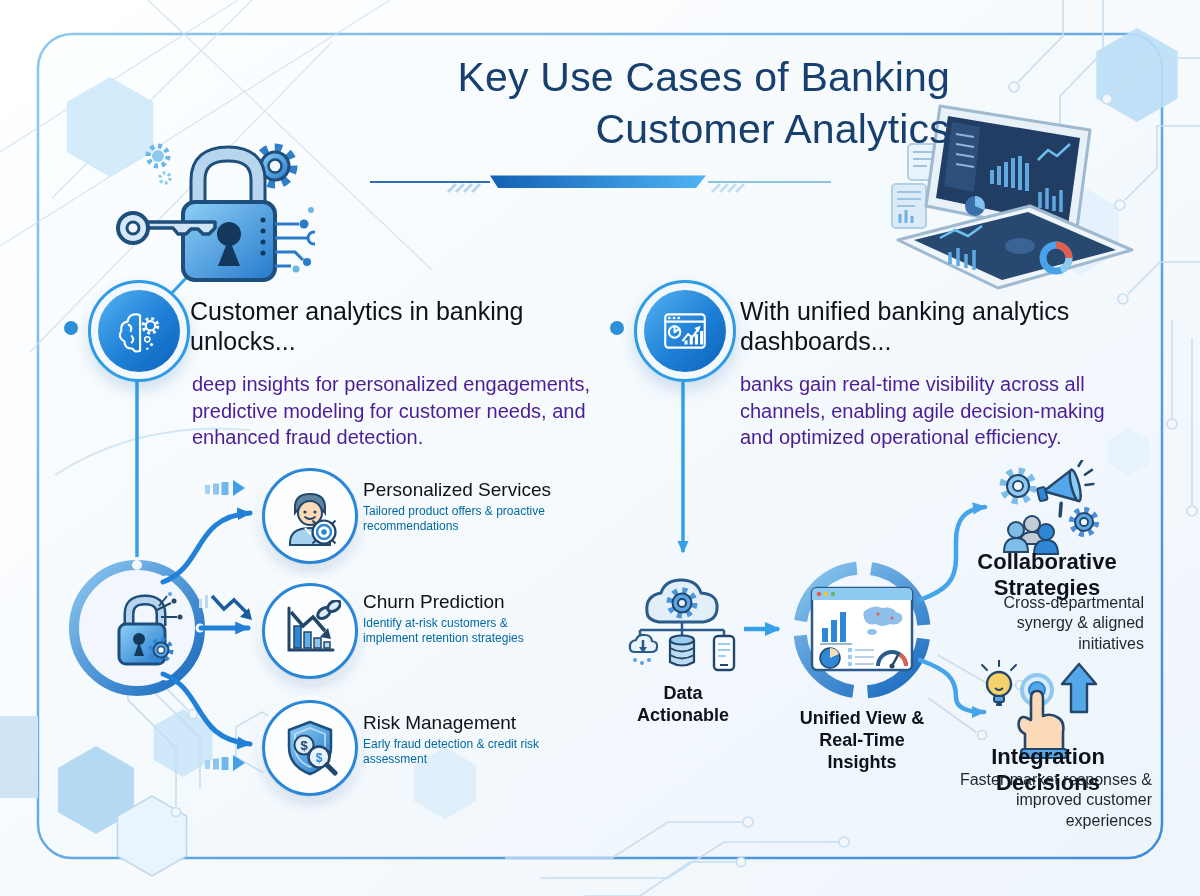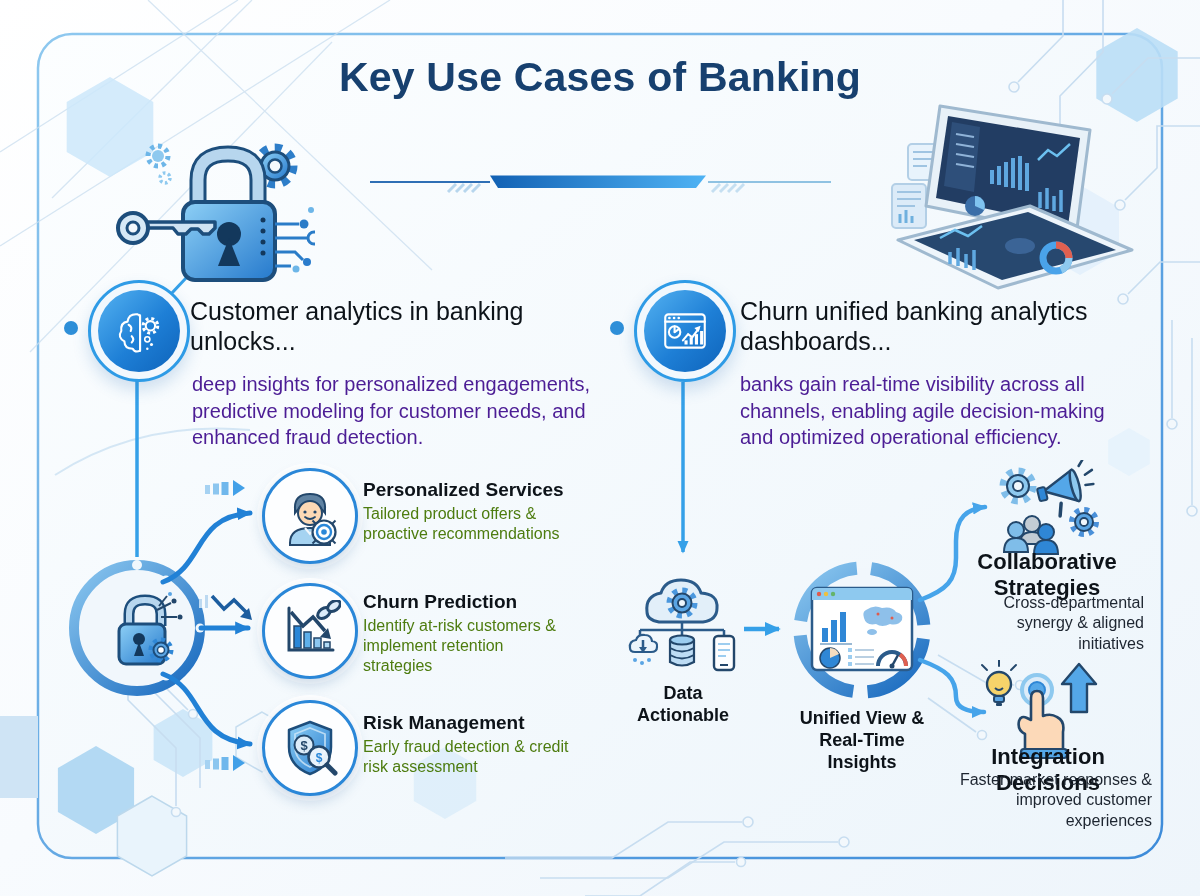--- a/index.html
+++ b/index.html
@@ -1,31 +1,31 @@
 <!DOCTYPE html>
 <html><head>
 <meta charset="utf-8">
 <style>
   html,body{margin:0;padding:0}
   body{width:1200px;height:896px;position:relative;overflow:hidden;
        font-family:"Liberation Sans",sans-serif;
        background:linear-gradient(140deg,#ffffff 0%,#f8fbfe 45%,#eef5fb 100%);}
   .abs{position:absolute}
-  .ttl{font-size:41px;font-weight:700;color:#17406f;text-align:center;line-height:1.26;letter-spacing:.2px}
+  .ttl{font-size:41px;font-weight:400;color:#17406f;text-align:right;line-height:1.26;letter-spacing:.2px}
   .sec-h{font-size:25px;font-weight:400;color:#0d1319;line-height:1.2}
   .sec-b{font-size:20px;color:#4c1d95;line-height:1.33}
   .badge{width:96px;height:96px;border-radius:50%;border:3px solid #2e9be6;background:#f2f8fd;
          display:flex;align-items:center;justify-content:center;box-shadow:0 8px 16px rgba(40,110,180,.20)}
   .badge-in{width:82px;height:82px;border-radius:50%;background:linear-gradient(135deg,#54b2f1 0%,#1e7fd6 55%,#0e63ba 100%);
             display:flex;align-items:center;justify-content:center}
   .icircle{width:90px;height:90px;border-radius:50%;background:#fdfeff;border:3px solid #2a87d8;
            box-shadow:0 6px 14px rgba(30,90,150,.22),0 0 0 5px rgba(255,255,255,.85);
            display:flex;align-items:center;justify-content:center}
-  .it-t{font-size:19px;font-weight:700;color:#0d1319;line-height:1.15}
-  .it-d{font-size:16px;color:#4d7c0f;line-height:1.25}
+  .it-t{font-size:19px;font-weight:400;color:#0d1319;line-height:1.15}
+  .it-d{font-size:12px;color:#0369a1;line-height:1.25}
   .fl-l{font-size:18px;font-weight:800;color:#0d1319;text-align:center;line-height:1.22}
   .oc-t{font-size:22px;font-weight:800;color:#0d1319;text-align:center;line-height:1.2}
   .oc-d{font-size:16px;color:#1d2530;text-align:right;line-height:1.27}
 </style>
 </head>
 <body>
 
 <svg class="abs" style="left:0;top:0" width="1200" height="896">
   <defs>
     <linearGradient id="gPanel" x1="0" y1="0" x2="1" y2="1">
@@ -252,20 +252,21 @@
       <line x1="94" y1="182" x2="94" y2="162"></line>
   </g>
   <ellipse cx="140" cy="158" rx="15" ry="8" fill="#3f6a9e" opacity="0.85"></ellipse>
   <circle cx="176" cy="170" r="13" fill="none" stroke="#4aa3ea" stroke-width="7"></circle>
   <path d="M176,157 A13,13 0 0 1 189,170" fill="none" stroke="#e06050" stroke-width="7"></path>
   <path d="M189,170 A13,13 0 0 1 181,182" fill="none" stroke="#8ec9ef" stroke-width="7"></path>
 </svg>
 
 <div class="abs" style="left:250px;top:52px;width:700px">
   <div class="ttl">Key Use Cases of Banking</div>
+  <div class="ttl">Customer Analytics</div>
 </div>
 <svg class="abs" style="left:368px;top:172px" width="465" height="22">
   <line x1="2" y1="10" x2="122" y2="10" stroke="#2f6fb5" stroke-width="2"></line>
   <line x1="340" y1="10" x2="463" y2="10" stroke="#8fc2e2" stroke-width="2"></line>
   <g stroke="#a8cdea" stroke-width="3" opacity="0.8">
     <line x1="88" y1="12" x2="80" y2="20"></line>
       <line x1="96" y1="12" x2="88" y2="20"></line>
     <line x1="104" y1="12" x2="96" y2="20"></line>
       <line x1="112" y1="12" x2="104" y2="20"></line>
   </g>
@@ -317,21 +318,21 @@
       </g>
       <g stroke="#ffffff" stroke-width="3">
         <line x1="26" y1="38" x2="26" y2="34"></line>
           <line x1="31" y1="38" x2="31" y2="31"></line>
         <line x1="36" y1="38" x2="36" y2="28"></line>
           <line x1="41" y1="38" x2="41" y2="25"></line>
       </g>
     </svg>
   </div>
 </div>
-<div class="abs sec-h" style="left:740px;top:296px;width:360px">Churn unified banking analytics dashboards...</div>
+<div class="abs sec-h" style="left:740px;top:296px;width:360px">With unified banking analytics dashboards...</div>
 <div class="abs sec-b" style="left:740px;top:371px;width:400px">banks gain real-time visibility across all channels, enabling agile decision-making and optimized operational efficiency.</div>
 
 <svg class="abs" style="left:91px;top:582px" width="92" height="92" viewBox="0 0 92 92">
   <path d="M38,44 V32 Q38,18 54,18 Q70,18 70,32 V44" fill="none" stroke="#1d4e7c" stroke-width="11"></path>
   <path d="M38,44 V32 Q38,18 54,18 Q70,18 70,32 V44" fill="none" stroke="#b7d6ee" stroke-width="6"></path>
   <rect x="28" y="42" width="46" height="40" rx="7" fill="url(#gLock)" stroke="#1d4e7c" stroke-width="3"></rect>
   <circle cx="48" cy="57" r="6" fill="#13385c"></circle>
   <polygon points="48,60 43,74 53,74" fill="#13385c"></polygon>
   <g stroke="#23476b" stroke-width="2" fill="none">
     <path d="M66,28 L80,21"></path>

